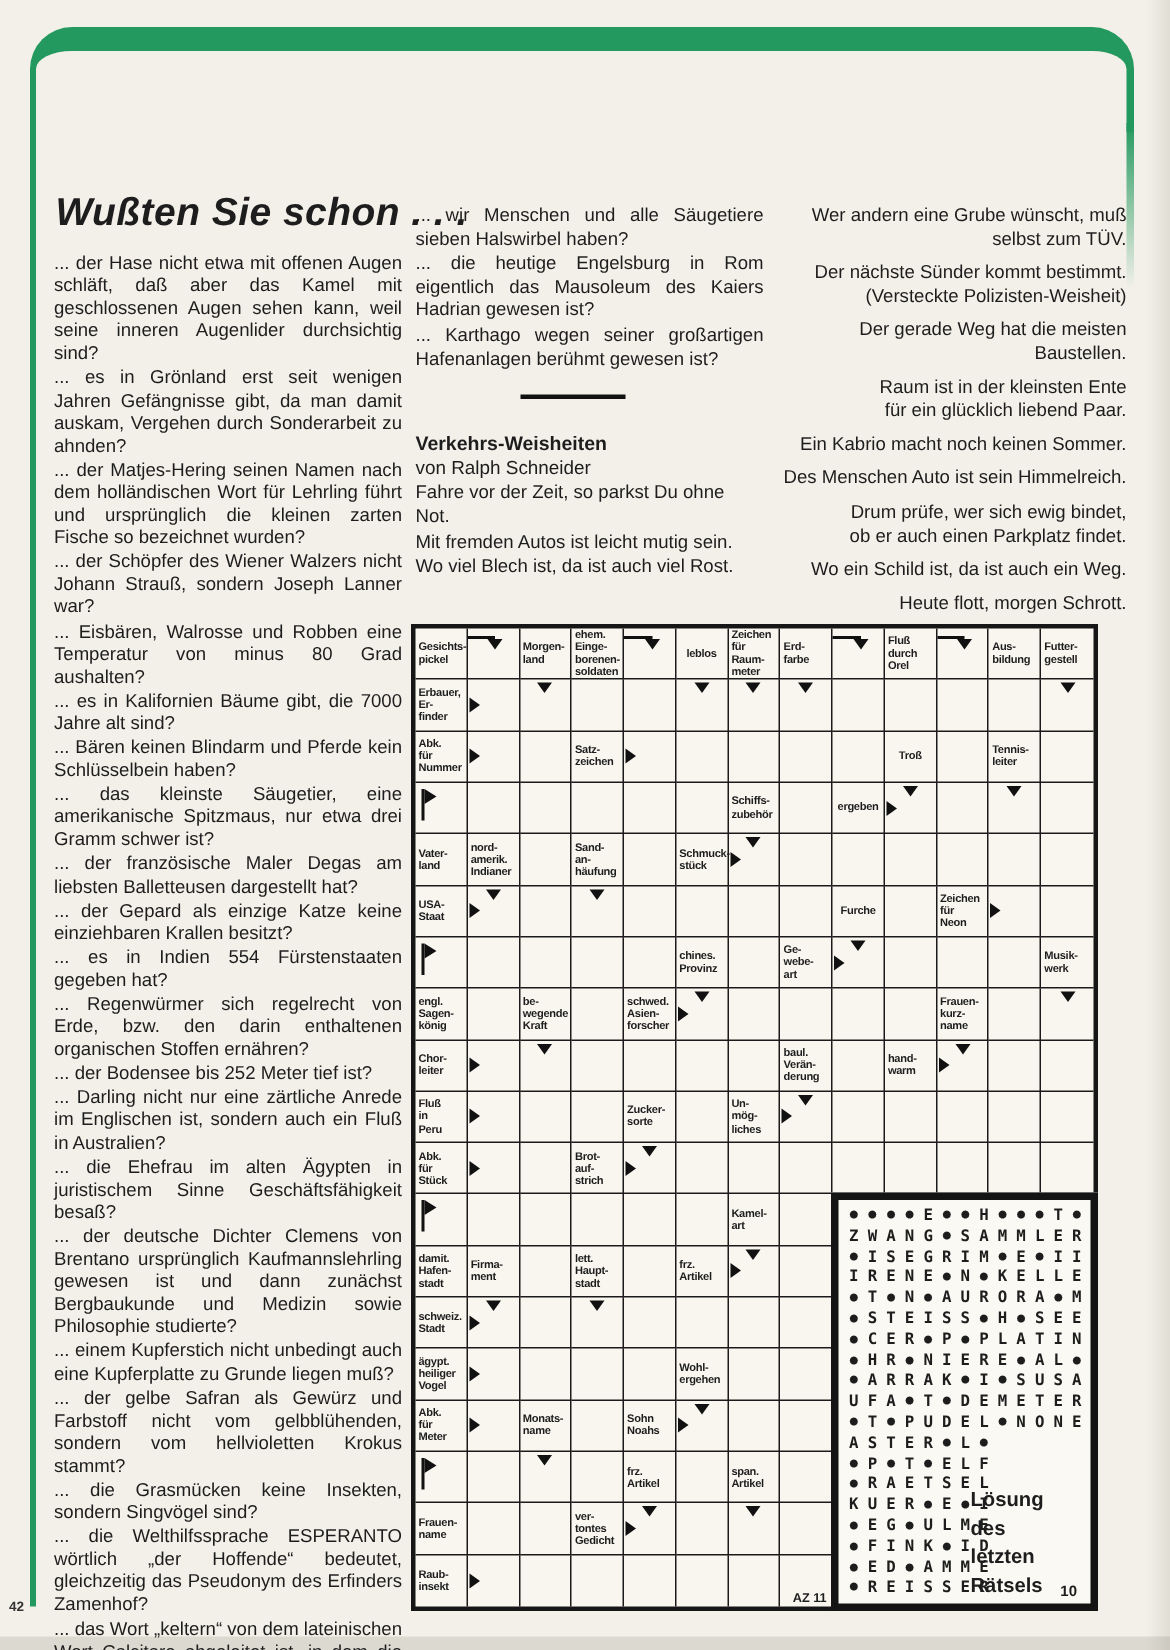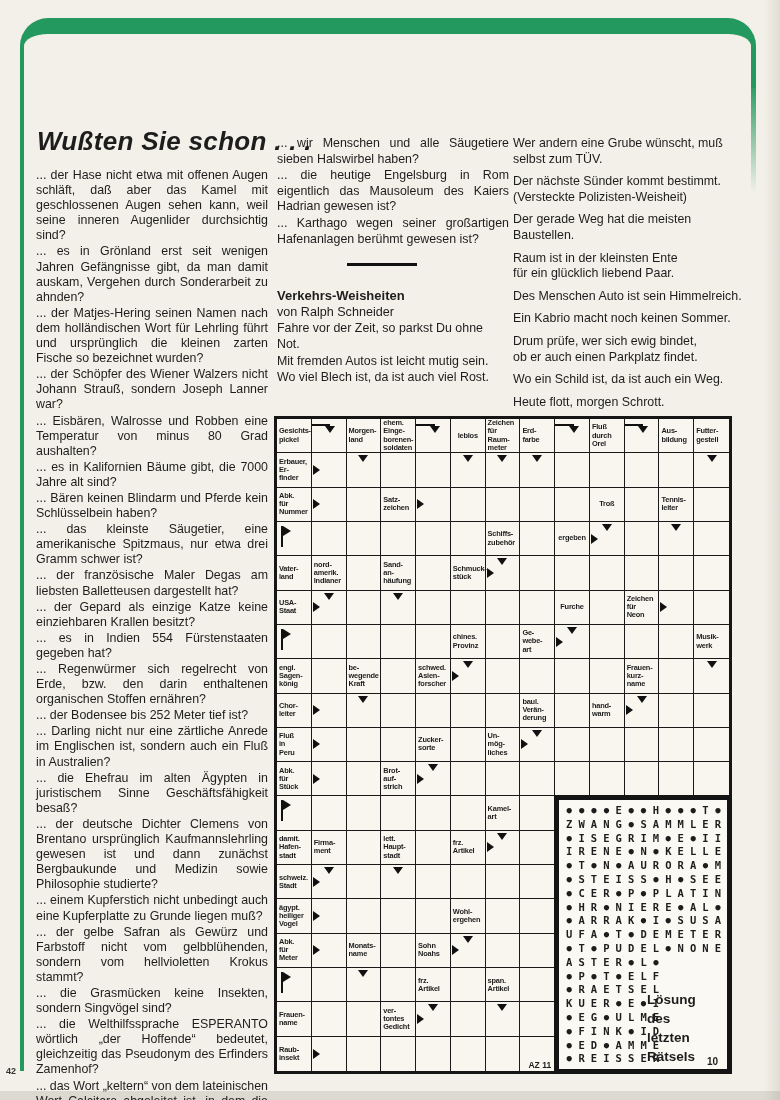--- a/index.html
+++ b/index.html
@@ -23,21 +23,21 @@
   
   .title{position:absolute;left:37px;top:126px;font-size:26px;font-weight:bold;font-style:italic;
     letter-spacing:.3px;white-space:nowrap;}
 
   
   .col{position:absolute;text-align:justify;}
   .col1{left:36px;top:168px;width:232px;font-size:12.4px;line-height:15.1px;}
   .col2{left:277px;top:136px;width:232px;font-size:12.4px;line-height:15.6px;}
   .col3{left:513px;top:136px;width:238px;font-size:12.4px;line-height:15.6px;text-align:left;}
   .col p{margin:0 0 1px 0;}
-  .col3 p{margin:0 0 7px 0;white-space:pre-line;}
+  .col3 p{margin:0 0 7px 0;white-space:pre-line;text-align:right;}
   .divider{width:70px;height:3px;background:#111;margin:16px 0 22px 70px;}
   .sec-head{font-weight:bold;font-size:13px;margin:0 0 10px 0;}
   .sec-by{font-size:12.6px;margin:0 0 14px 0;}
   .col2 .quote{margin:0 0 1px 0;white-space:pre-line;text-align:left;}
 
   
   .puzzle{position:absolute;left:274px;top:416px;width:458px;height:658px;box-sizing:border-box;
     border:3px solid #161616;background:#f8f6ef;}
   .pgrid{position:relative;width:100%;height:100%;display:grid;
     grid-template-columns:repeat(13,1fr);grid-template-rows:repeat(19,1fr);}
@@ -126,22 +126,22 @@
       </div>
   </div>
 
   <div class="col col3">
       <p>Wer andern eine Grube wünscht, muß selbst zum TÜV.</p>
       <p>Der nächste Sünder kommt bestimmt.
 (Versteckte Polizisten-Weisheit)</p>
       <p>Der gerade Weg hat die meisten Baustellen.</p>
       <p>Raum ist in der kleinsten Ente
 für ein glücklich liebend Paar.</p>
+      <p>Ein Kabrio macht noch keinen Sommer.</p>
       <p>Des Menschen Auto ist sein Himmelreich.</p>
-      <p>Ein Kabrio macht noch keinen Sommer.</p>
       <p>Drum prüfe, wer sich ewig bindet,
 ob er auch einen Parkplatz findet.</p>
       <p>Wo ein Schild ist, da ist auch ein Weg.</p>
       <p>Heute flott, morgen Schrott.</p>
     </div>
 
   <div class="puzzle">
     <div class="pgrid">
       <div class="solbox">
         <div class="sol-in">

